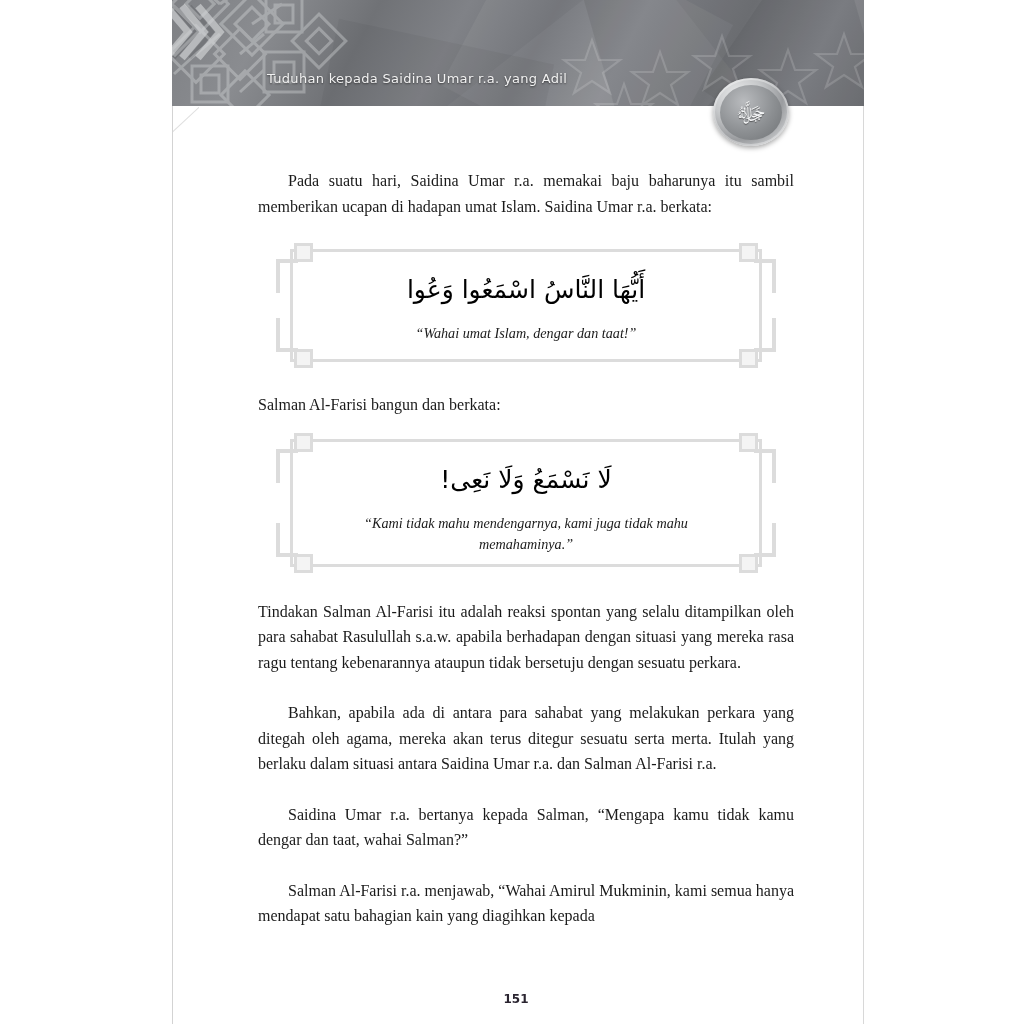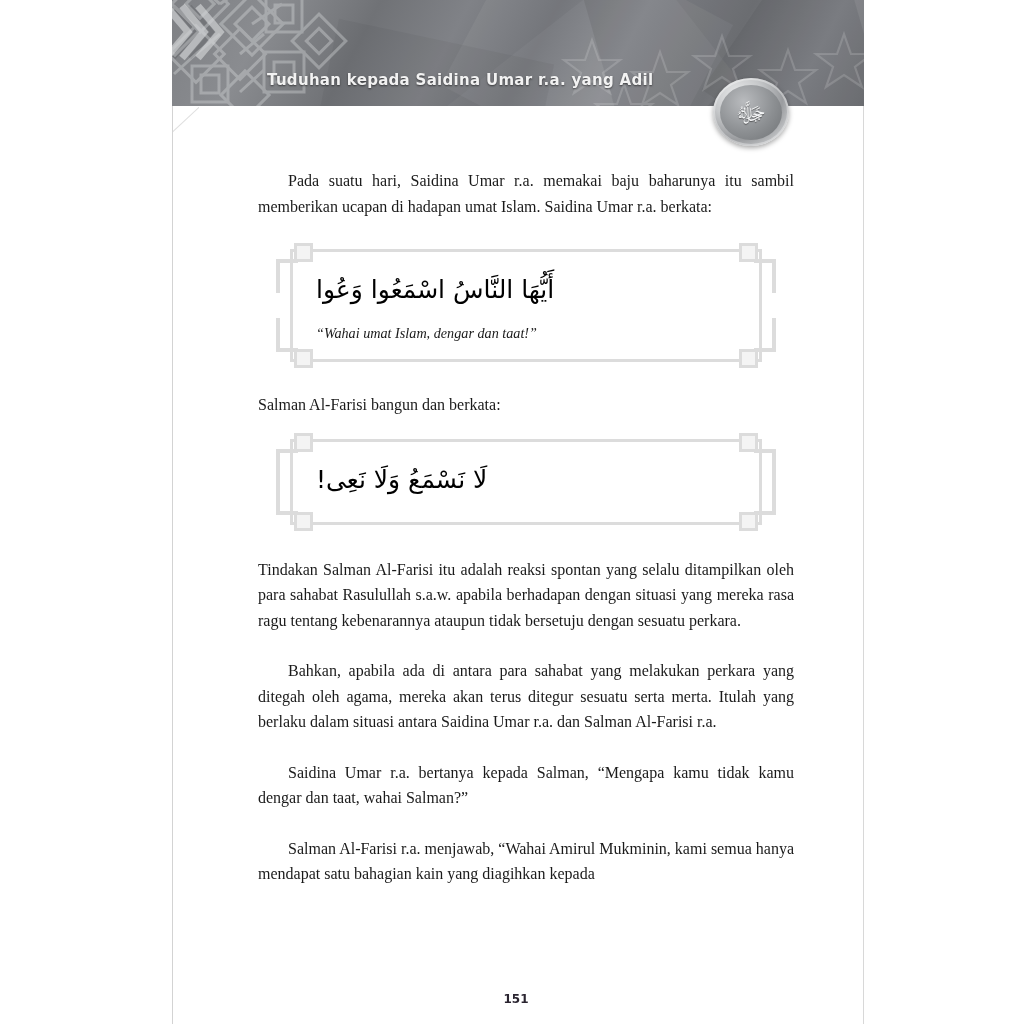--- a/index.html
+++ b/index.html
@@ -100,22 +100,22 @@
     left: 380px; top: 0;
     width: 312px; height: 106px;
     opacity: 0.5;
   }
 
   #header-title {
     position: absolute;
     left: 95px;
     top: 71px;
     font-family: "DejaVu Sans", sans-serif;
-    font-size: 15px;
-    font-weight: bold;
+    font-size: 13px;
+    font-weight: normal;
     letter-spacing: 0.3px;
     color: #f2f2f2;
     text-shadow: 0 1px 2px rgba(0,0,0,0.55);
     white-space: nowrap;
   }
 
   
   #medallion {
     position: absolute;
     left: 713px;
@@ -247,21 +247,21 @@
   .c-bl .sq    { left: 18px; bottom: 2px; }
   
   .c-br { right: 0; bottom: 0; }
   .c-br .bar-h { right: 0; bottom: 18px; width: 22px; }
   .c-br .bar-v { right: 0; bottom: 18px; height: 34px; }
   .c-br .sq    { right: 18px; bottom: 2px; }
 
   .quote-inner {
     position: relative;
     padding: 30px 40px 26px 40px;
-    text-align: left;
+    text-align: center;
   }
   .quote-arabic {
     font-family: "DejaVu Sans", sans-serif;
     font-size: 25px;
     line-height: 1.5;
     color: #000000;
     direction: rtl;
     margin-bottom: 14px;
     white-space: nowrap;
   }
@@ -422,20 +422,21 @@
           <div class="bar-v"></div>
           <div class="sq"></div>
       </div>
       <div class="quote-corner c-br">
         <div class="bar-h"></div>
           <div class="bar-v"></div>
           <div class="sq"></div>
       </div>
       <div class="quote-inner" style="padding-bottom:20px">
         <div class="quote-arabic">لَا نَسْمَعُ وَلَا نَعِى!</div>
+        <div class="quote-translation" style="max-width:340px;margin:0 auto">“Kami tidak mahu mendengarnya, kami juga tidak mahu memahaminya.”</div>
       </div>
     </div>
 
     <div style="height:24px"></div>
 
     <p class="body noindent">Tindakan Salman Al-Farisi itu adalah reaksi spontan yang selalu ditampilkan oleh para sahabat Rasulullah s.a.w. apabila berhadapan dengan situasi yang mereka rasa ragu tentang kebenarannya ataupun tidak bersetuju dengan sesuatu perkara.</p>
 
     <div style="height:25px"></div>
 
     <p class="body">Bahkan, apabila ada di antara para sahabat yang melakukan perkara yang ditegah oleh agama, mereka akan terus ditegur sesuatu serta merta. Itulah yang berlaku dalam situasi antara Saidina Umar r.a. dan Salman Al-Farisi r.a.</p>

